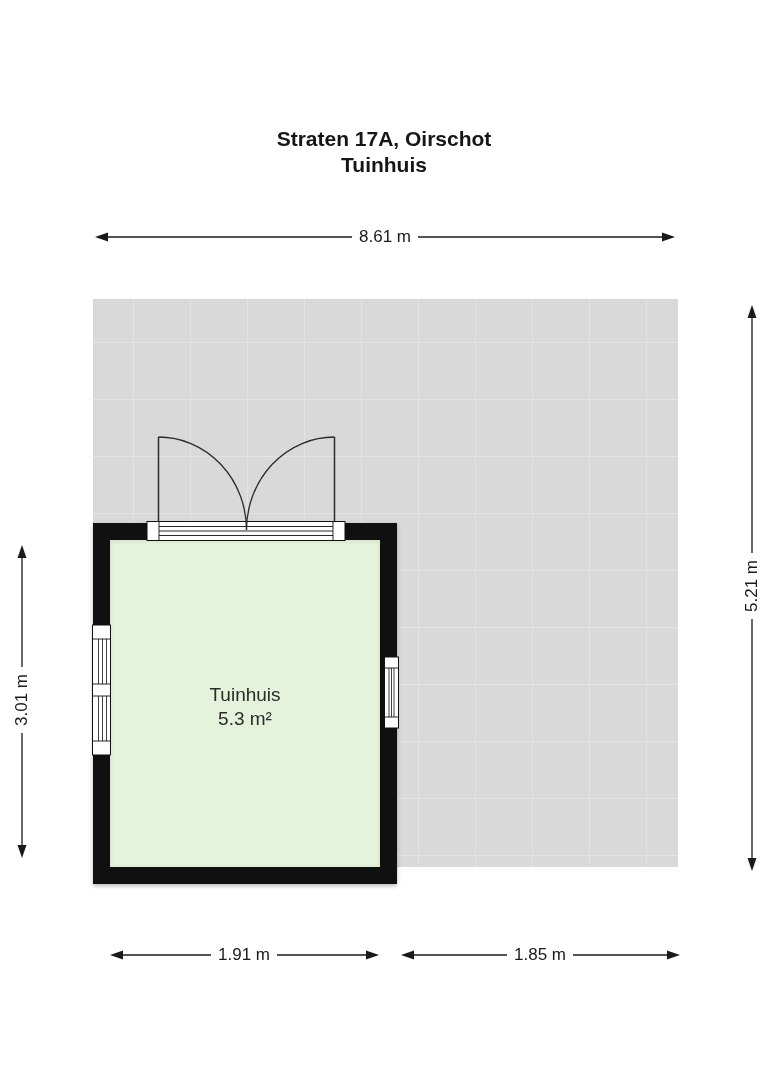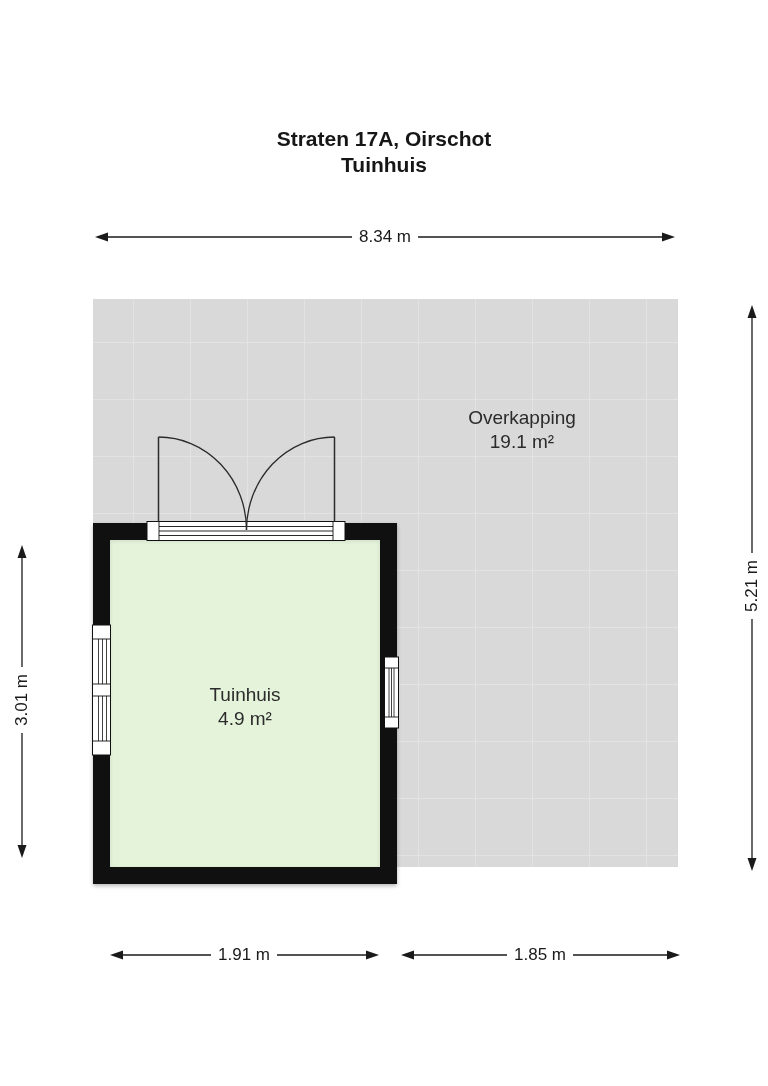--- a/index.html
+++ b/index.html
@@ -134,28 +134,24 @@
     <g stroke="#111111">
       <rect x="384.5" y="657" width="14" height="71" fill="#ffffff" stroke-width="1"></rect>
       <line x1="384.5" y1="668" x2="398.5" y2="668" stroke-width="0.9"></line>
       <line x1="384.5" y1="717" x2="398.5" y2="717" stroke-width="0.9"></line>
       <line x1="389" y1="668" x2="389" y2="717" stroke-width="0.8"></line>
       <line x1="391.5" y1="668" x2="391.5" y2="717" stroke-width="0.8"></line>
       <line x1="394" y1="668" x2="394" y2="717" stroke-width="0.8"></line>
     </g>
   </svg>
 
-  <div class="area-label label-overkapping">
-    <div>Overkapping</div>
-    <div>19.1 m²</div>
-  </div>
   <div class="area-label label-tuinhuis">
     <div>Tuinhuis</div>
-    <div>4.9 m²</div>
+    <div>5.3 m²</div>
   </div>
 
-  <div class="dim-label" style="left:385px;top:237px;">8.34 m</div>
+  <div class="dim-label" style="left:385px;top:237px;">8.61 m</div>
   <div class="dim-label vertical" style="left:22px;top:700px;">3.01 m</div>
   <div class="dim-label vertical" style="left:752px;top:586px;">5.21 m</div>
   <div class="dim-label" style="left:244px;top:955px;">1.91 m</div>
   <div class="dim-label" style="left:540px;top:955px;">1.85 m</div>
 
 </div>
 
 </body></html>

